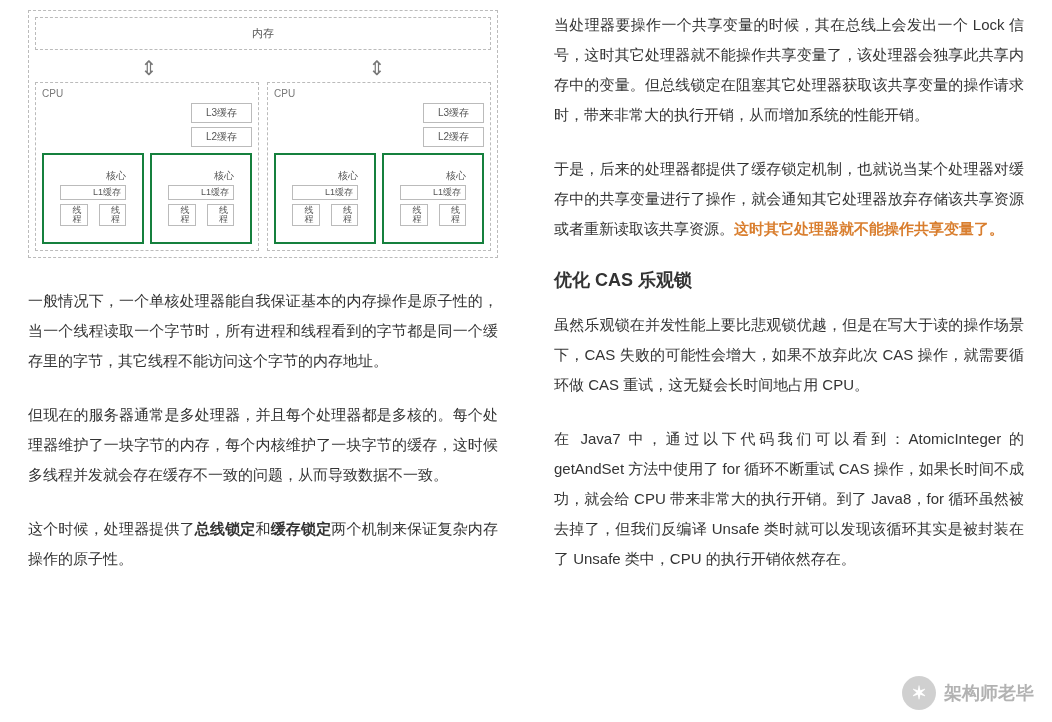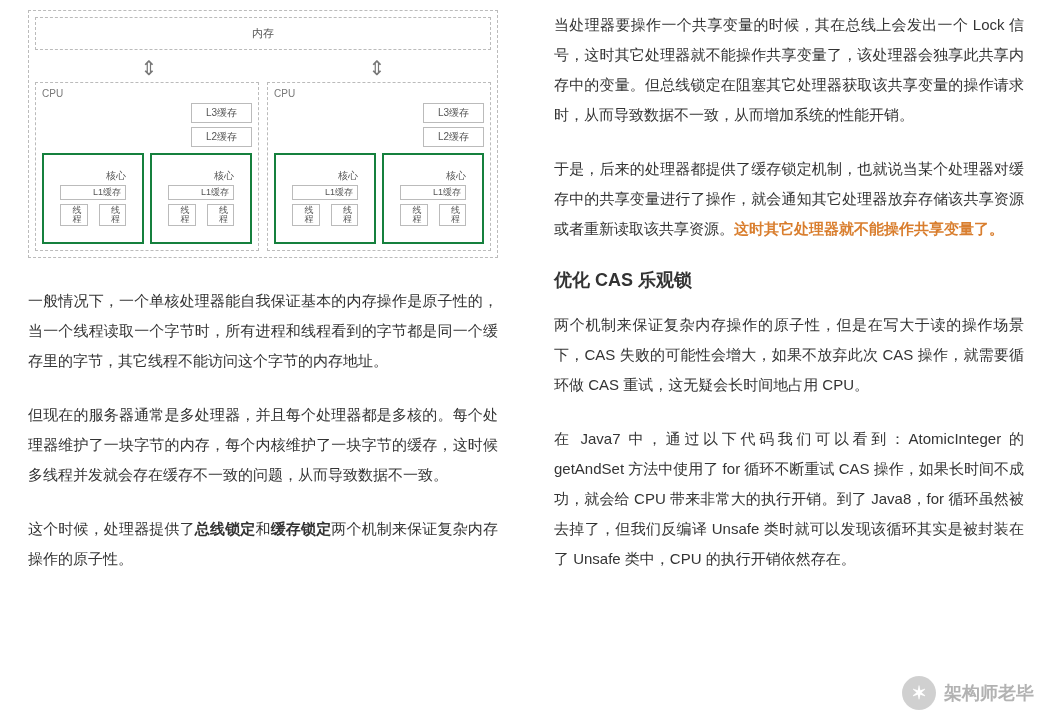--- a/index.html
+++ b/index.html
@@ -197,26 +197,26 @@
     </div>
 
     <p>一般情况下，一个单核处理器能自我保证基本的内存操作是原子性的，当一个线程读取一个字节时，所有进程和线程看到的字节都是同一个缓存里的字节，其它线程不能访问这个字节的内存地址。</p>
     <p>但现在的服务器通常是多处理器，并且每个处理器都是多核的。每个处理器维护了一块字节的内存，每个内核维护了一块字节的缓存，这时候多线程并发就会存在缓存不一致的问题，从而导致数据不一致。</p>
     <p>
       <span>这个时候，处理器提供了</span><span class="bold">总线锁定</span><span>和</span><span class="bold">缓存锁定</span><span>两个机制来保证复杂内存操作的原子性。</span>
     </p>
   </div>
 
   <div class="column col-right">
-    <p>当处理器要操作一个共享变量的时候，其在总线上会发出一个 Lock 信号，这时其它处理器就不能操作共享变量了，该处理器会独享此共享内存中的变量。但总线锁定在阻塞其它处理器获取该共享变量的操作请求时，从而导致数据不一致，从而增加系统的性能开销。</p>
+    <p>当处理器要操作一个共享变量的时候，其在总线上会发出一个 Lock 信号，这时其它处理器就不能操作共享变量了，该处理器会独享此共享内存中的变量。但总线锁定在阻塞其它处理器获取该共享变量的操作请求时，带来非常大的执行开销，从而增加系统的性能开销。</p>
     <p>
       <span>于是，后来的处理器都提供了缓存锁定机制，也就说当某个处理器对缓存中的共享变量进行了操作，就会通知其它处理器放弃存储该共享资源或者重新读取该共享资源。</span><span class="highlight">这时其它处理器就不能操作共享变量了。</span>
     </p>
     <h3>优化 CAS 乐观锁</h3>
-    <p>两个机制来保证复杂内存操作的原子性，但是在写大于读的操作场景下，CAS 失败的可能性会增大，如果不放弃此次 CAS 操作，就需要循环做 CAS 重试，这无疑会长时间地占用 CPU。</p>
+    <p>虽然乐观锁在并发性能上要比悲观锁优越，但是在写大于读的操作场景下，CAS 失败的可能性会增大，如果不放弃此次 CAS 操作，就需要循环做 CAS 重试，这无疑会长时间地占用 CPU。</p>
     <p>在 Java7 中，通过以下代码我们可以看到：AtomicInteger 的 getAndSet 方法中使用了 for 循环不断重试 CAS 操作，如果长时间不成功，就会给 CPU 带来非常大的执行开销。到了 Java8，for 循环虽然被去掉了，但我们反编译 Unsafe 类时就可以发现该循环其实是被封装在了 Unsafe 类中，CPU 的执行开销依然存在。</p>
   </div>
 </div>
 
 <div class="wm">
   <div class="wm-icon">✶</div>
   <span>架构师老毕</span>
 </div>
 
 </body></html>

